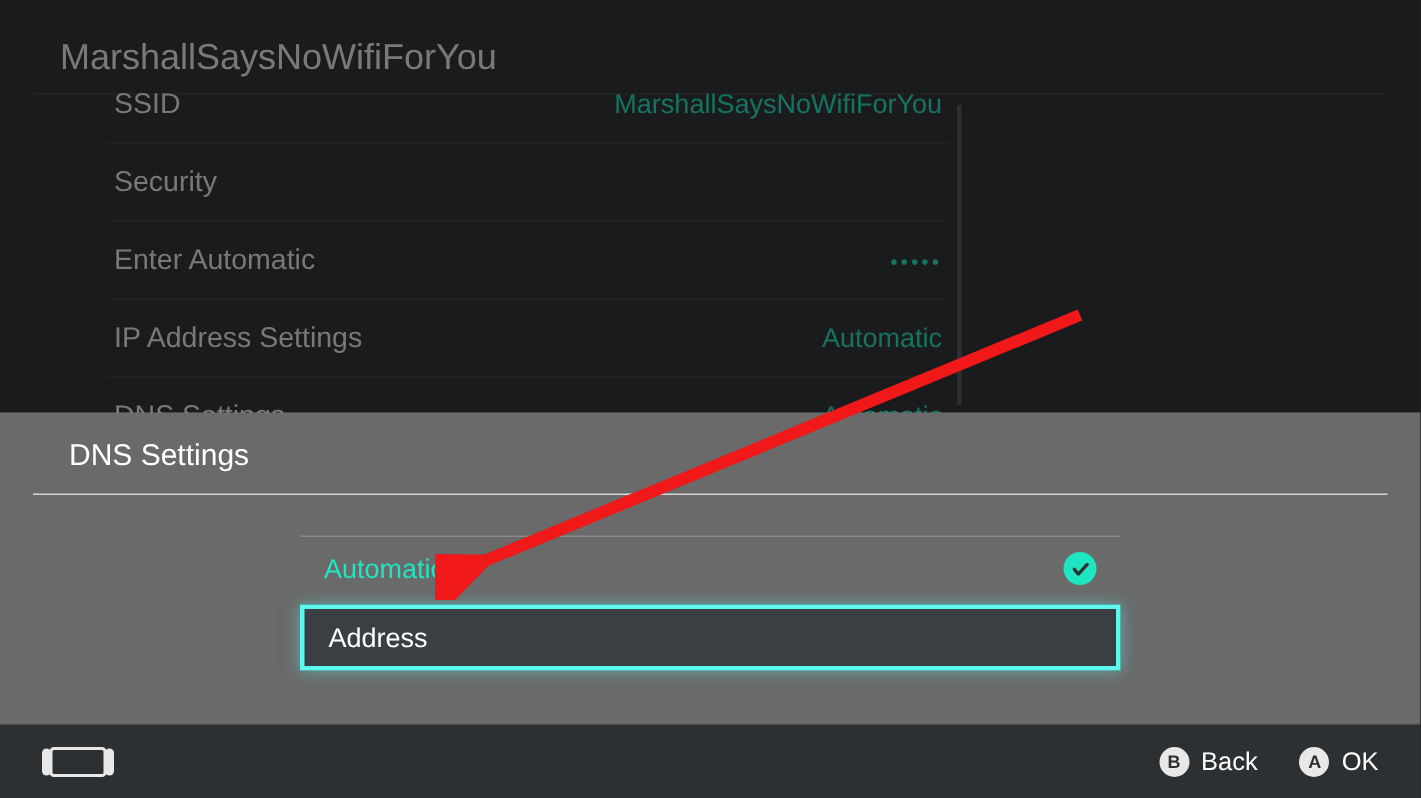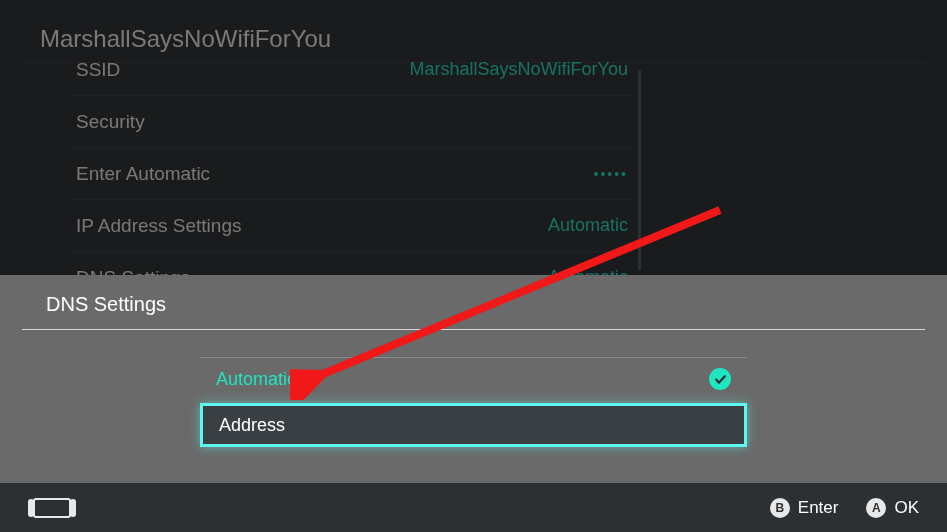--- a/index.html
+++ b/index.html
@@ -231,19 +231,19 @@
   <span class="controller-icon">
     <svg width="48" height="22" viewBox="0 0 48 22">
       <rect x="6" y="2" width="36" height="18" rx="2" fill="none" stroke="#e8e8e8" stroke-width="2"></rect>
       <rect x="0" y="2" width="6" height="18" rx="3" fill="#e8e8e8"></rect>
       <rect x="42" y="2" width="6" height="18" rx="3" fill="#e8e8e8"></rect>
     </svg>
   </span>
   <div class="footer-spacer"></div>
   <div class="hint">
     <span class="hint-btn">B</span>
-    <span>Enter</span>
+    <span>Back</span>
   </div>
   <div class="hint">
     <span class="hint-btn">A</span>
     <span>OK</span>
   </div>
 </div>
 
 </body></html>

